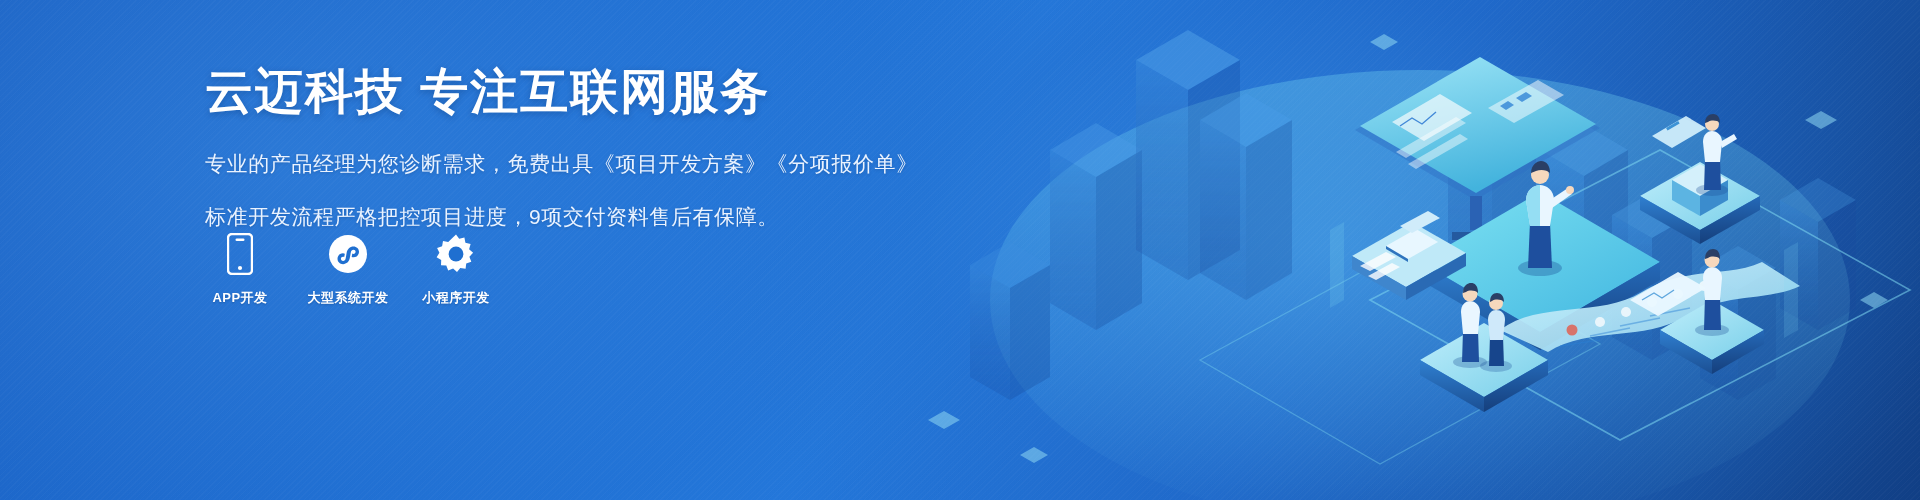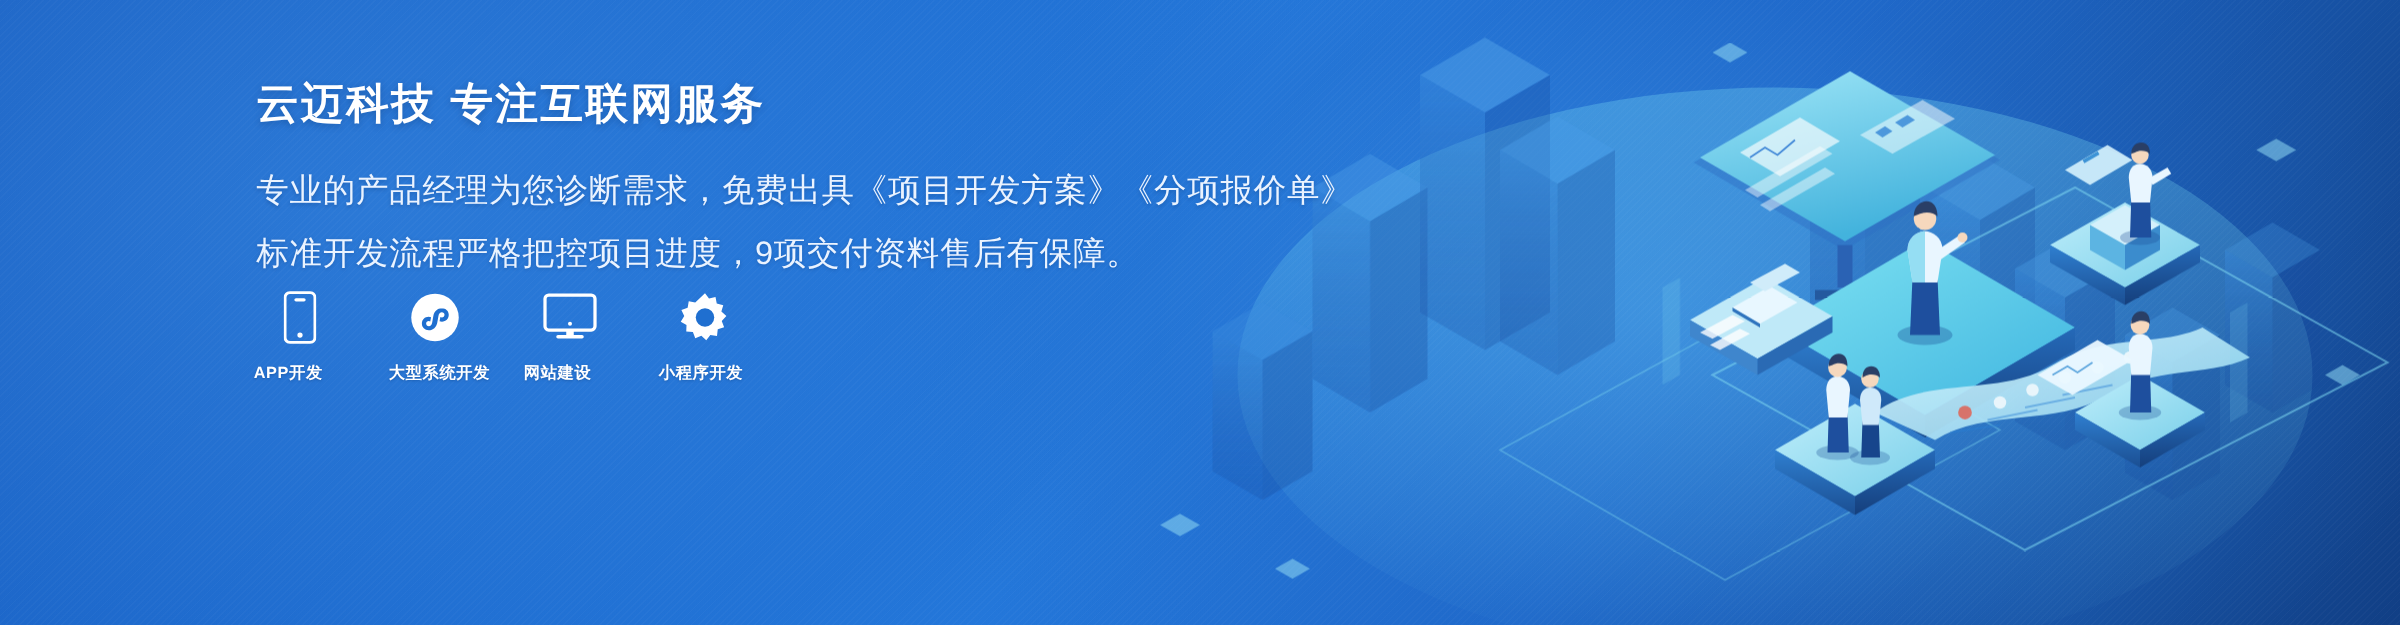--- a/index.html
+++ b/index.html
@@ -24,39 +24,40 @@
     position:absolute; inset:0;
     background:repeating-linear-gradient(135deg, rgba(255,255,255,0.022) 0 1px, rgba(0,0,0,0) 1px 4px);
     pointer-events:none;
   }
 
   
   .text-block {
     position:absolute; left:205px; top:62px; width:720px; z-index:6;
   }
   .headline {
-    font-size:34px; font-weight:bold; color:#ffffff;
+    font-size:48px; font-weight:bold; color:#ffffff;
     letter-spacing:2px; line-height:1.25;
     white-space:nowrap;
     text-shadow:0 2px 6px rgba(8,40,90,0.30);
   }
   .sub-line {
-    font-size:26px; color:#eaf3ff; line-height:1.95;
+    font-size:21px; color:#eaf3ff; line-height:1.95;
     letter-spacing:0.6px; white-space:nowrap;
     text-shadow:0 1px 3px rgba(8,40,90,0.25);
+    margin-top:12px;
   }
   .sub-wrap { margin-top:22px; }
 
   
   .services {
     position:absolute; left:203px; top:232px;
     display:flex; align-items:flex-end; gap:34px; z-index:6;
   }
   .service {
-    display:flex; flex-direction:column; width:74px;
+    display:flex; flex-direction:column; align-items:center; width:74px;
   }
   .svc-icon {
     height:44px; display:flex; align-items:center; justify-content:center;
     margin-bottom:13px;
   }
   .svc-icon svg { display:block; }
   .svc-label {
     font-size:13px; color:#ffffff; font-weight:bold;
     letter-spacing:0.5px; white-space:nowrap;
     text-shadow:0 1px 2px rgba(8,40,90,0.3);
@@ -348,31 +349,20 @@
       <span class="svc-icon">
         <svg width="40" height="40" viewBox="0 0 40 40">
           <circle cx="20" cy="20" r="19" fill="#ffffff"></circle>
           <path d="M25.5 12.5c-3.6 0-6.2 2.6-6.8 6.1l-1 5.6c-.3 1.7-1.3 2.7-2.6 2.7-1.3 0-2.2-.9-2.2-2.1 0-1.2.9-2.1 2.1-2.1.5 0 .9.15 1.2.4l.65-3.4a5 5 0 0 0-1.9-.35c-3.1 0-5.45 2.3-5.45 5.45 0 3.1 2.35 5.35 5.55 5.35 3.5 0 6.1-2.45 6.75-6.05l1-5.6c.3-1.75 1.3-2.75 2.65-2.75 1.25 0 2.15.9 2.15 2.1 0 1.2-.9 2.1-2.1 2.1-.5 0-.9-.15-1.2-.4l-.65 3.4c.6.25 1.25.35 1.9.35 3.1 0 5.45-2.3 5.45-5.45 0-3.1-2.35-5.35-5.55-5.35z" fill="#1f6fd0"></path>
         </svg>
       </span>
       <span class="svc-label">大型系统开发</span>
     </div>
 
 
-    <div class="service">
-      <span class="svc-icon">
-        <svg width="44" height="40" viewBox="0 0 44 40">
-          <rect x="2" y="2" width="40" height="28" rx="3" fill="none" stroke="#ffffff" stroke-width="2.6"></rect>
-          <circle cx="22" cy="25" r="1.6" fill="#ffffff"></circle>
-          <rect x="19" y="30" width="6" height="4" fill="#ffffff"></rect>
-          <rect x="11" y="34" width="22" height="2.8" rx="1.4" fill="#ffffff"></rect>
-        </svg>
-      </span>
-      <span class="svc-label">网站建设</span>
-    </div>
 
     <div class="service">
       <span class="svc-icon">
         <svg width="42" height="42" viewBox="0 0 42 42">
           <path d="M21 1.5l3.2 4.2 5.2-1.2 1 5.3 5.2 1.3-1.5 5.1 4.0 3.6-3.7 3.9 1.9 5-5.1 1.7-.6 5.3-5.3-.8-3.3 4.2-3.9-3.6-4.9 2.1-1.9-5-5.3-.4.2-5.3-4.6-2.6 2.8-4.5-2.3-4.8 5-1.8.9-5.2 5.2.9z" fill="#ffffff"></path>
           <circle cx="21" cy="21" r="7.4" fill="#1f6fd0"></circle>
         </svg>
       </span>
       <span class="svc-label">小程序开发</span>
     </div>

